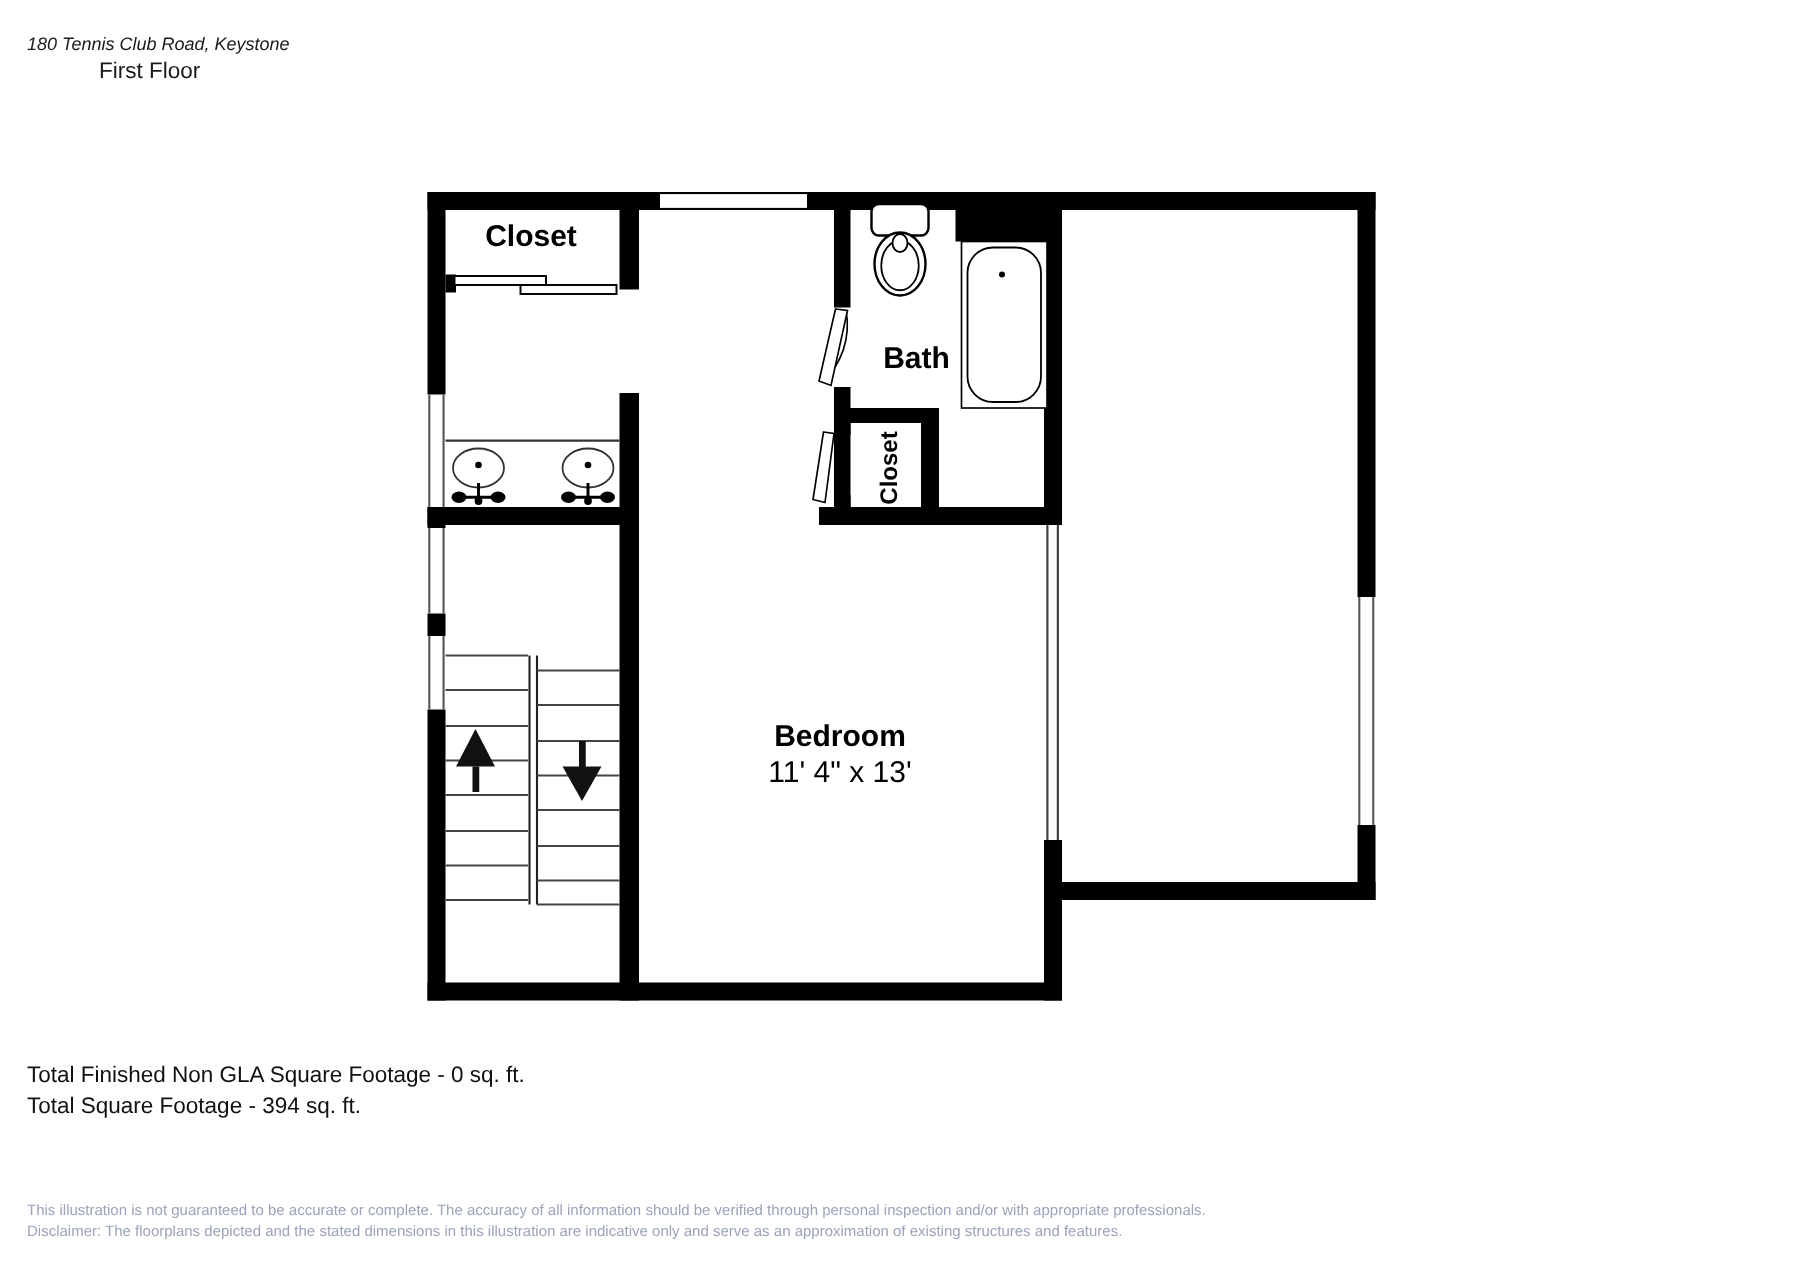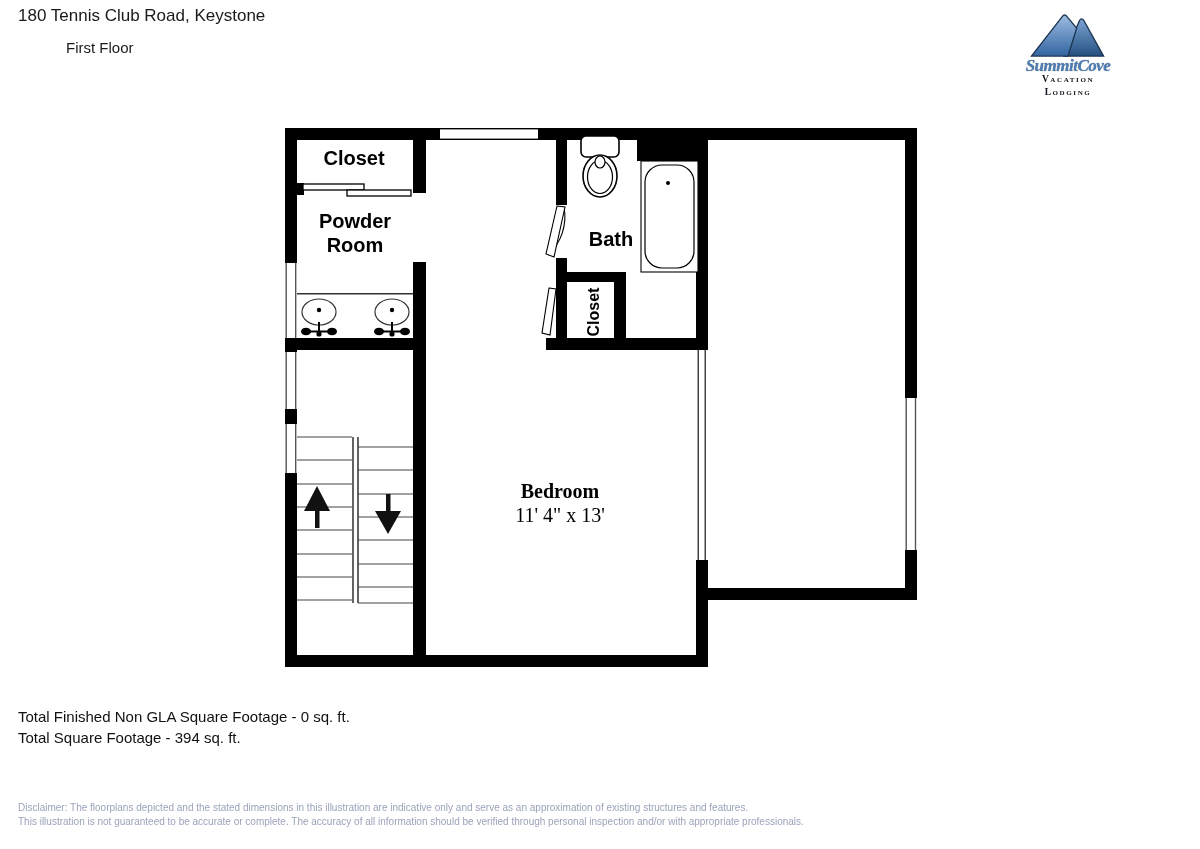--- a/index.html
+++ b/index.html
@@ -1,70 +1,52 @@
 <!DOCTYPE html>
 <html><head>
 <meta charset="utf-8">
 <style>
   html,body{margin:0;padding:0;background:#ffffff;}
   .page{position:relative;width:1200px;height:849px;background:#fff;overflow:hidden;
         font-family:"Liberation Sans", sans-serif;color:#1a1a1a;}
   .abs{position:absolute;}
   
-  .addr{left:18px;top:6px;font-size:17px;}
+  .addr{left:18px;top:22px;font-size:12px;font-style:italic;}
   .floor{left:18px;top:39px;font-size:15px;margin-left:48px;}
   
   .logo{left:1020px;top:8px;width:96px;text-align:center;}
   .logo svg{display:block;margin:0 auto;}
   .logo-name{font-family:"Liberation Serif", serif;font-weight:bold;font-style:italic;
              font-size:17px;color:#4c7db2;letter-spacing:-0.5px;line-height:15px;
              text-shadow:0 0 1px rgba(25,45,80,.65);}
   .logo-tagline{font-family:"Liberation Serif", serif;font-variant:small-caps;
                 font-weight:600;font-size:9.5px;color:#14141e;letter-spacing:1.6px;line-height:13px;}
   
   .plan{left:0;top:0;}
   
   .room-label{font-weight:bold;font-size:20px;color:#000;text-align:center;line-height:24px;}
   .lbl-closet-top{left:289px;top:146px;width:130px;}
   .lbl-powder{left:288px;top:209px;width:134px;}
   .lbl-bath{left:566px;top:227px;width:90px;}
   .lbl-closet-side{left:560px;top:300px;width:68px;font-size:16px;
                    transform:rotate(-90deg);transform-origin:center;}
-  .lbl-bedroom{left:440px;top:479px;width:240px;font-family:Liberation Serif, serif;}
+  .lbl-bedroom{left:440px;top:479px;width:240px;}
   .lbl-bedroom .dims{font-weight:normal;font-size:20px;}
   
   .summary{left:18px;top:707px;font-size:15px;line-height:20.6px;color:#111;}
   .disclaimer{left:18px;top:801px;font-size:10px;line-height:13.5px;color:#9ba3ba;}
 </style>
 </head>
 <body>
 
 <div class="page">
 
   <div class="abs addr">180 Tennis Club Road, Keystone</div>
   <div class="abs floor">First Floor</div>
 
-  <div class="abs logo">
-    <svg width="84" height="50" viewBox="0 0 84 52">
-      <defs>
-        <linearGradient id="mg1" x1="0" y1="0" x2="0" y2="1">
-          <stop offset="0" stop-color="#9dbce2"></stop>
-            <stop offset="1" stop-color="#3265a0"></stop>
-        </linearGradient>
-        <linearGradient id="mg2" x1="0" y1="0" x2="0" y2="1">
-          <stop offset="0" stop-color="#7ca3d3"></stop>
-            <stop offset="1" stop-color="#24507f"></stop>
-        </linearGradient>
-      </defs>
-      <path d="M38,50 L54,13 Q56,9.5 58.5,13 L79,50 Z" fill="url(#mg2)" stroke="#1c3550" stroke-width="1.4"></path>
-      <path d="M4,50 L36,9 Q38.5,5.5 41,9 L51,21 L42,50 Z" fill="url(#mg1)" stroke="#1c3550" stroke-width="1.4"></path>
-    </svg>
-    <div class="logo-name">SummitCove</div>
-    <div class="logo-tagline">Vacation Lodging</div>
-  </div>
 
   <svg class="abs plan" width="1200" height="849" viewBox="0 0 1200 849">
 
     <g fill="#000">
 
       <rect x="285" y="128" width="155" height="12"></rect>
       <rect x="538" y="128" width="379" height="12"></rect>
 
       <rect x="285" y="128" width="12" height="135"></rect>
       <rect x="285" y="338" width="12" height="14"></rect>
@@ -210,37 +192,33 @@
       </g>
       <g fill="#111" stroke="none">
         <rect x="386" y="494" width="4.5" height="18"></rect>
         <polygon points="388,534 375,511 401,511"></polygon>
       </g>
     </g>
   </svg>
 
   <div class="abs room-label lbl-closet-top">Closet</div>
 
-  <div class="abs room-label lbl-powder">
-    <div>Powder</div>
-    <div>Room</div>
-  </div>
 
   <div class="abs room-label lbl-bath">Bath</div>
 
   <div class="abs room-label lbl-closet-side">Closet</div>
 
   <div class="abs room-label lbl-bedroom">
     <div>Bedroom</div>
     <div class="dims">11' 4" x 13'</div>
   </div>
 
   <div class="abs summary">
     <div>Total Finished Non GLA Square Footage - 0 sq. ft.</div>
     <div>Total Square Footage - 394 sq. ft.</div>
   </div>
 
   <div class="abs disclaimer">
+    <div>This illustration is not guaranteed to be accurate or complete. The accuracy of all information should be verified through personal inspection and/or with appropriate professionals.</div>
     <div>Disclaimer: The floorplans depicted and the stated dimensions in this illustration are indicative only and serve as an approximation of existing structures and features.</div>
-    <div>This illustration is not guaranteed to be accurate or complete. The accuracy of all information should be verified through personal inspection and/or with appropriate professionals.</div>
   </div>
 
 </div>
 
 </body></html>

